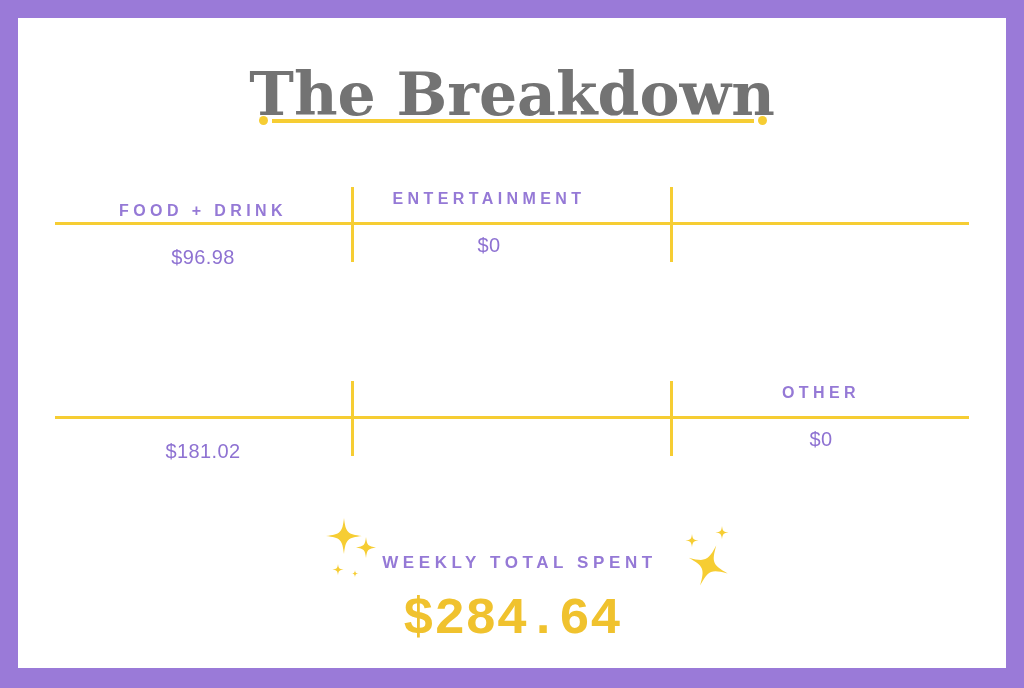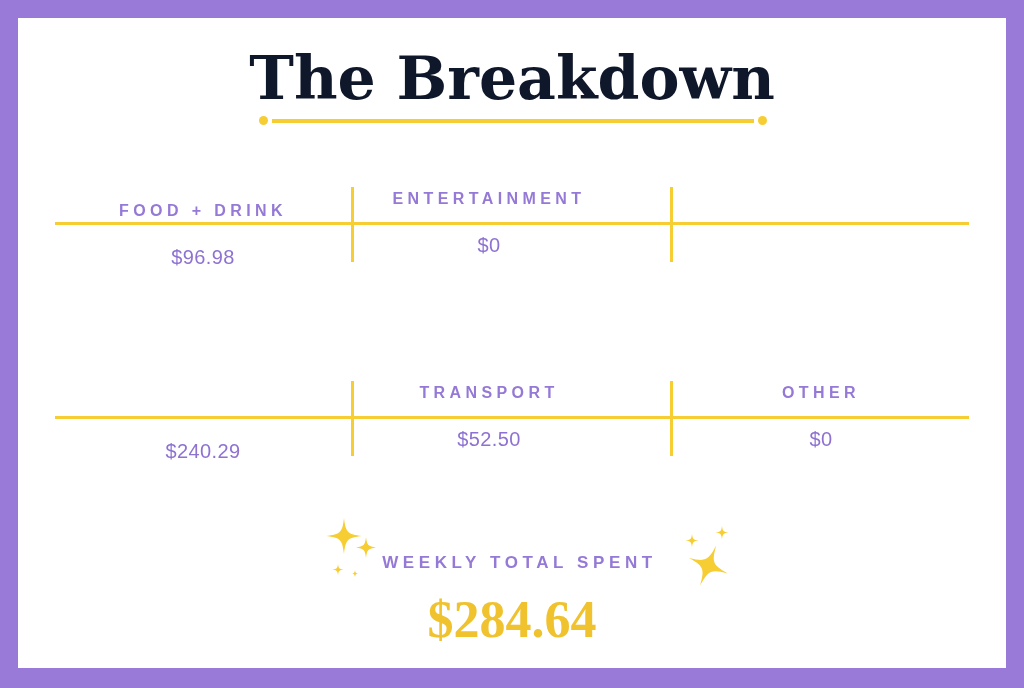--- a/index.html
+++ b/index.html
@@ -30,23 +30,23 @@
     left: 0;
     top: 26px;
     width: 988px;
     text-align: center;
   }
   #page-title {
     font-family: "DejaVu Serif", "Liberation Serif", serif;
     font-weight: bold;
     font-size: 60px;
     line-height: 68px;
-    color: #0f172a;
+    color: #737373;
     letter-spacing: 0px;
-    margin: 0;
+    margin: 16px;
     white-space: nowrap;
   }
   #title-rule {
     position: absolute;
     left: 241px;
     top: 97px;
     width: 508px;
     height: 12px;
   }
   .rule-dot {
@@ -174,21 +174,21 @@
   #sparkles-left  { left: 296px; top: -14px; }
   #sparkles-right { left: 652px; top: -4px; }
   .sparkle-cluster svg { display: block; }
 
   #total-amount {
     position: absolute;
     left: 0;
     right: 0;
     top: 72px;
     text-align: center;
-    font-family: Liberation Serif, serif;
+    font-family: Liberation Mono, monospace;
     font-weight: bold;
     font-size: 52px;
     line-height: 60px;
     color: #f0c22e;
     letter-spacing: 0px;
     white-space: nowrap;
   }
 </style>
 </head>
 <body>
@@ -219,25 +219,21 @@
       <div class="cat-value">$0</div>
     </div>
   </div>
 
   <div class="cat-row" id="cat-row-2">
     <span class="cat-hline"></span>
     <span class="cat-vline v1"></span>
     <span class="cat-vline v2"></span>
 
     <div class="cat-cell c1">
-      <div class="cat-value">$240.29</div>
-    </div>
-    <div class="cat-cell c2">
-      <div class="cat-label">TRANSPORT</div>
-      <div class="cat-value">$52.50</div>
+      <div class="cat-value">$181.02</div>
     </div>
     <div class="cat-cell c3">
       <div class="cat-label">OTHER</div>
       <div class="cat-value">$0</div>
     </div>
   </div>
 
   <div id="total-block">
 
     <div class="sparkle-cluster" id="sparkles-left">

